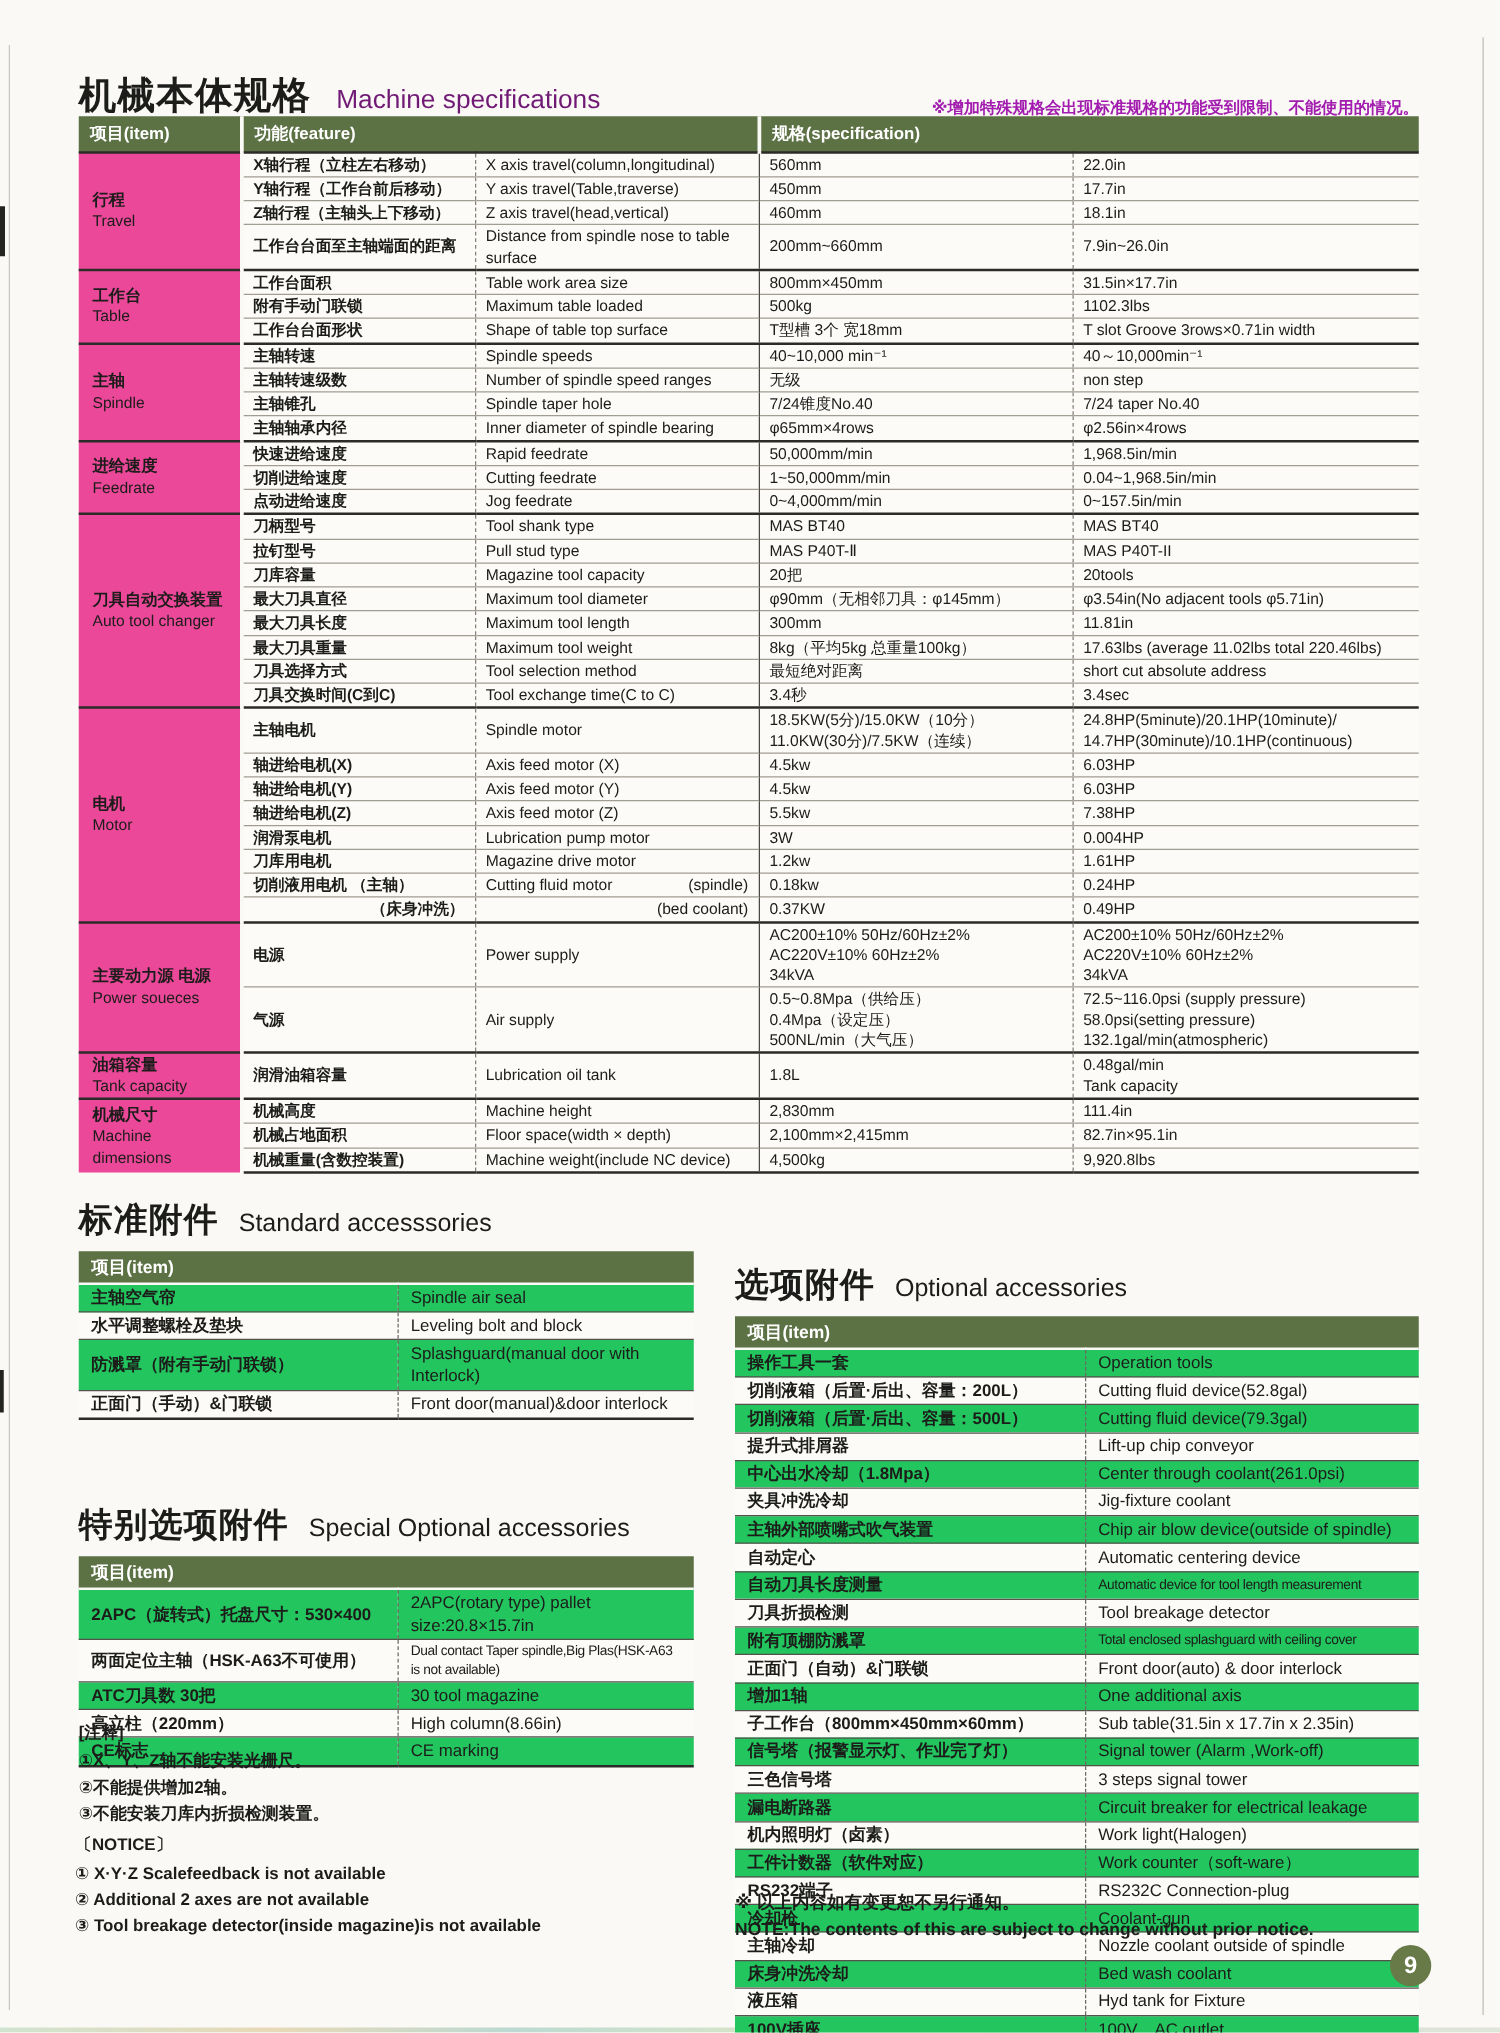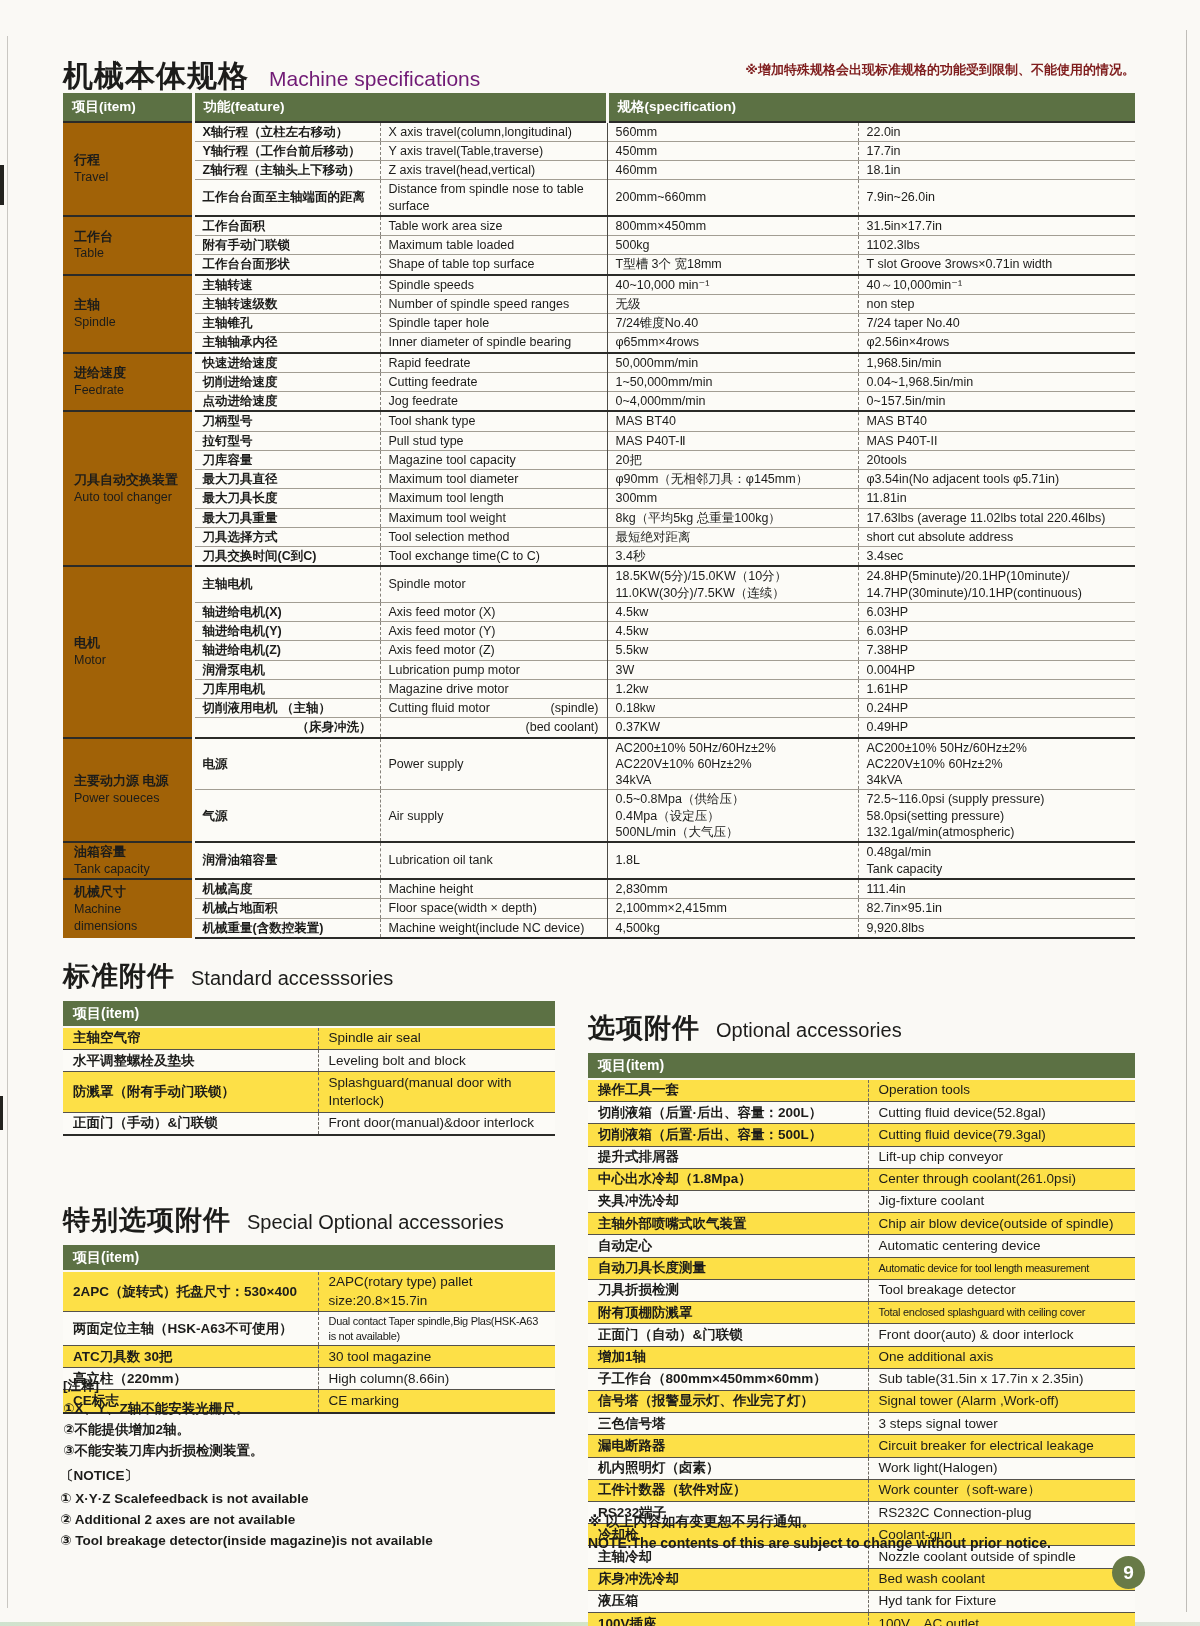--- a/index.html
+++ b/index.html
@@ -16,35 +16,35 @@
   .edge-right { position:absolute; right:13px; top:30px; bottom:14px; width:1px; background:#bfbdb8; }
   .mark-a { position:absolute; left:0; top:165px; width:4px; height:40px; background:#23231f; }
   .mark-b { position:absolute; left:0; top:1096px; width:3px; height:34px; background:#23231f; }
   .bottom-strip { position:absolute; left:0; right:0; bottom:0; height:4px;
     background:linear-gradient(90deg,#cfe3cf 0%,#e8d9b8 18%,#bcd9d2 34%,#d9e6c8 52%,#cfd8cf 70%,#dfe5da 100%); }
 
   
   .main-head { position:absolute; left:63px; top:56px; width:1072px; }
   .main-head .t-cn { font-size:30px; font-weight:bold; letter-spacing:1px; }
   .main-head .t-en { font-size:21px; margin-left:20px; color:#701a75; }
-  .main-head .t-note { position:absolute; right:0; bottom:18px; font-size:13px; font-weight:bold; color:#7f1d1d; }
+  .main-head .t-note { position:absolute; right:0; bottom:2px; font-size:13px; font-weight:bold; color:#a21caf; }
 
   
   table.spec { position:absolute; left:63px; top:93px; width:1072px;
     border-collapse:collapse; table-layout:fixed; font-size:12.5px; line-height:1.3; }
   table.spec col.c0{width:130px} table.spec col.c1{width:187px} table.spec col.c2{width:227px}
   table.spec col.c3{width:251px} table.spec col.c4{width:277px}
   table.spec thead th { background:#5c7144; color:#fff; text-align:left; font-size:13.5px;
     font-weight:bold; padding:5px 9px; border-bottom:2px solid #2b2b28; }
   table.spec thead th.gap { border-left:3px solid #faf9f5; }
   table.spec td { padding:1px 8px; vertical-align:middle; background:#fcfbf7; }
   table.spec tr.grp-first td { border-top:2px solid #2b2b28; }
   table.spec tr.row-next td { border-top:1px solid #a29d93; }
   table.spec tbody:last-child tr:last-child td { border-bottom:2px solid #2b2b28; }
-  table.spec td.item { background:#a16207; border-right:3px solid #faf9f5; padding-left:11px; }
+  table.spec td.item { background:#ec4899; border-right:3px solid #faf9f5; padding-left:11px; }
   table.spec td.item .item-cn { font-size:13px; font-weight:bold; }
   table.spec td.item .item-en { font-size:12.5px; }
   table.spec td.cn { font-weight:bold; border-right:1px dashed #85817a; }
   table.spec td.en { border-right:1px solid #4c4a46; }
   table.spec td.m  { border-right:1px dashed #85817a; }
   table.spec td.m, table.spec td.i { white-space:pre-line; }
   table.spec td.split { }
   table.spec td.split .right-part { float:right; }
 
   
@@ -52,21 +52,21 @@
   .acc-title { margin-bottom:7px; white-space:nowrap; }
   .acc-title .t-cn { font-size:27px; font-weight:bold; letter-spacing:1px; }
   .acc-title .t-en { font-size:20px; margin-left:16px; }
   table.acc { border-collapse:collapse; table-layout:fixed; width:100%;
     font-size:13.5px; line-height:1.35; }
   table.acc thead th { background:#5c7144; color:#fff; text-align:left; font-weight:bold;
     font-size:14px; padding:3px 10px; border-bottom:2px solid #faf9f5; }
   table.acc td { padding:1.5px 10px; border-top:1px solid #55524c; background:#fcfbf7; }
   table.acc tr:first-child td { border-top:1.5px solid #2b2b28; }
   table.acc tr:last-child td { border-bottom:2px solid #2b2b28; }
-  table.acc tr.alt td { background:#fde047; }
+  table.acc tr.alt td { background:#22c55e; }
   table.acc td.cn { font-weight:bold; border-right:1px dashed #6e6a63; }
   table.acc td.en { }
   table.acc td.en.small { font-size:11px; letter-spacing:-0.3px; }
   .std-block  { left:63px;  top:958px;  width:492px; }
   .opt-block  { left:588px; top:1010px;  width:547px; }
   .spec-block { left:63px;  top:1202px; width:492px; }
   .std-block  table.acc col.a{width:255px}  .std-block  table.acc col.b{width:237px}
   .spec-block table.acc col.a{width:255px}  .spec-block table.acc col.b{width:237px}
   .opt-block  table.acc col.a{width:280px}  .opt-block  table.acc col.b{width:267px}
 

